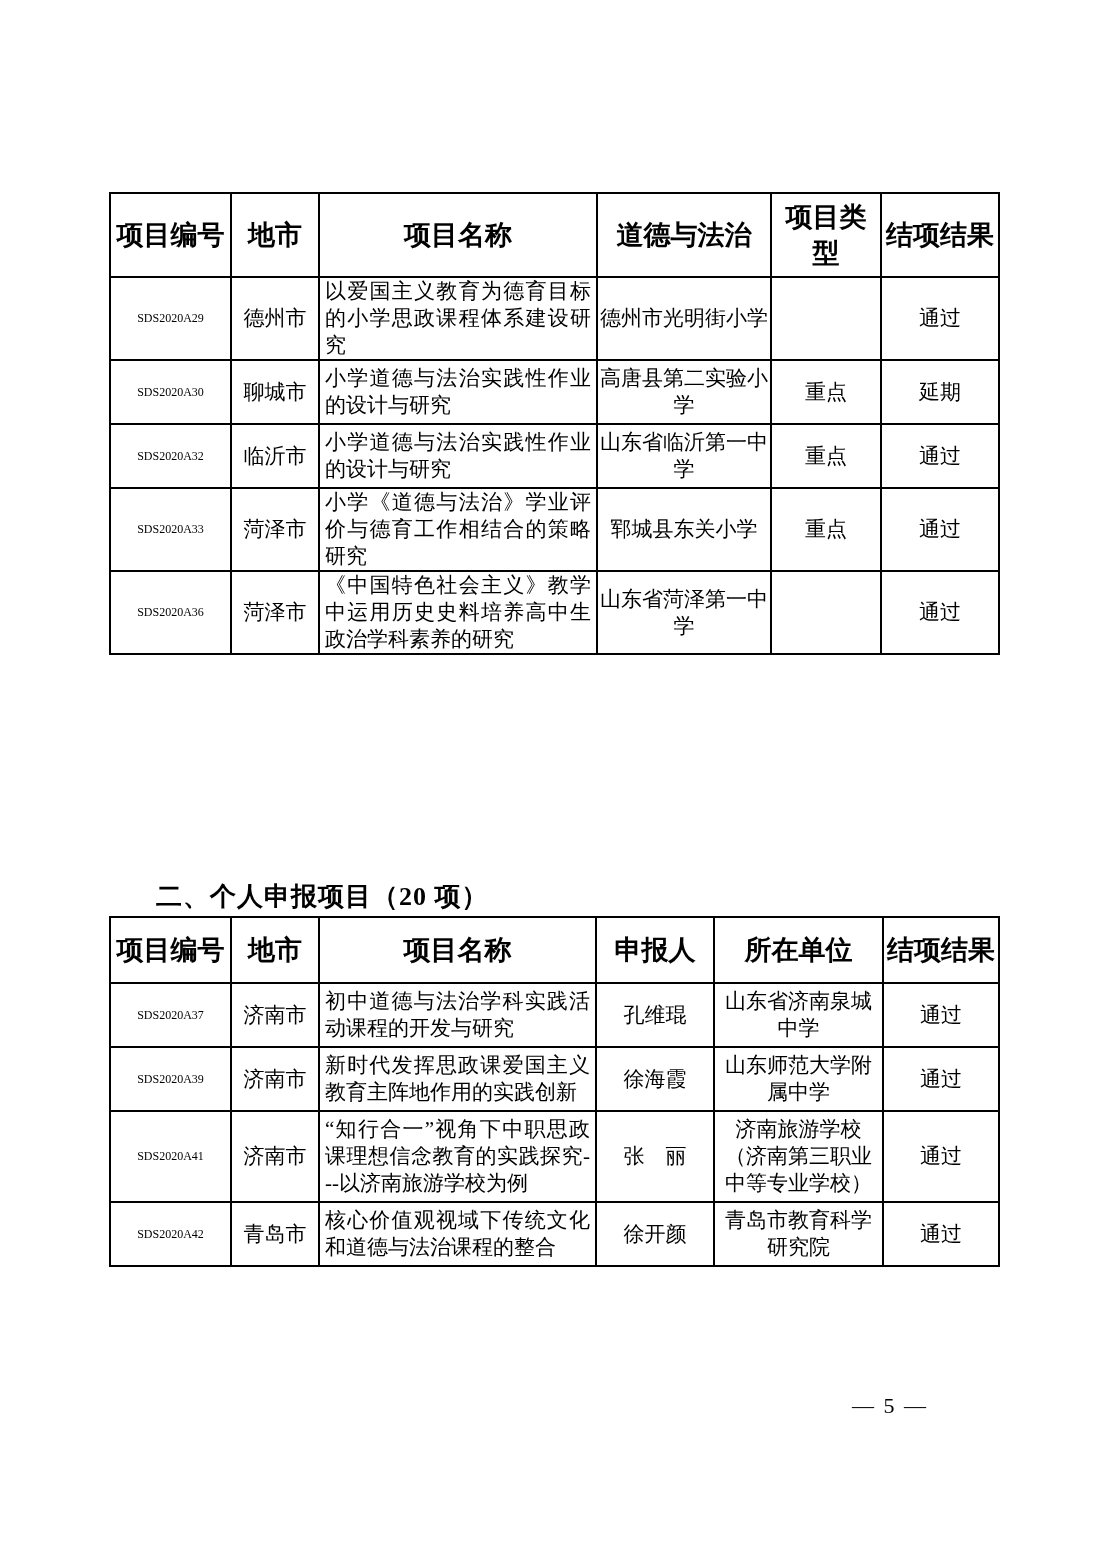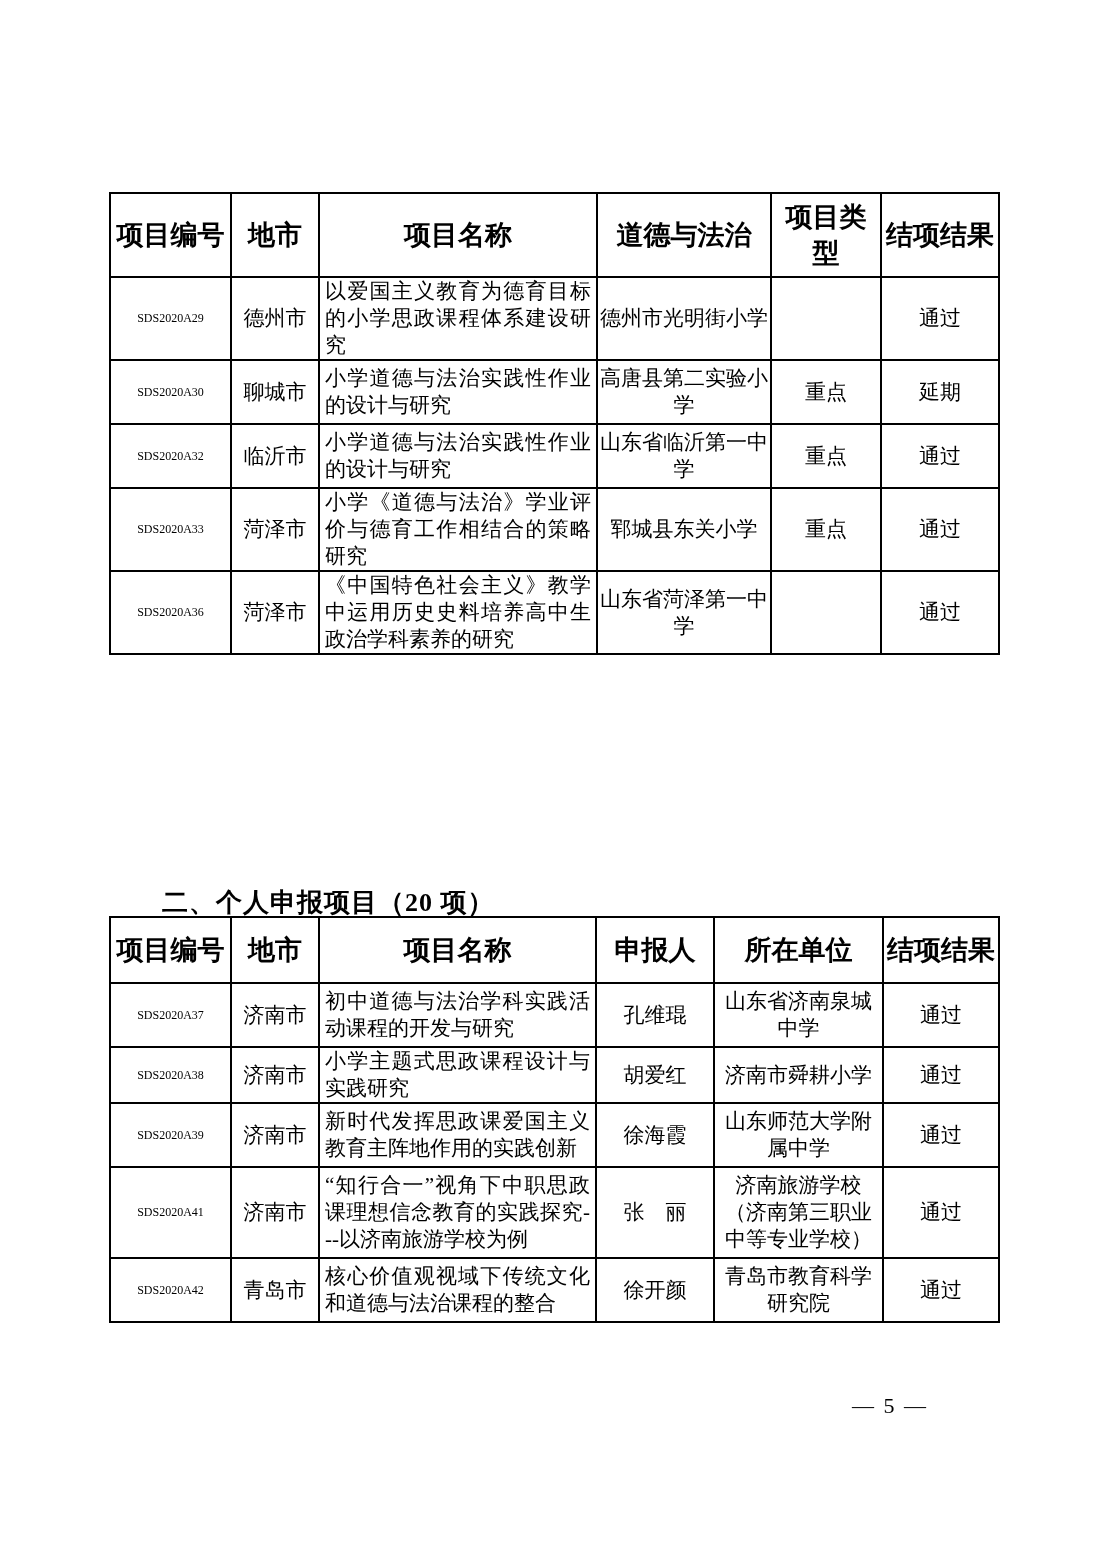--- a/index.html
+++ b/index.html
@@ -61,21 +61,21 @@
     text-align: justify;
     text-justify: inter-character;
     text-align-last: left;
     padding: 0 5px;
   }
 
   .section-title {
     position: absolute;
     left: 145px;
     top: 868px;
-    margin: 17px;
+    margin: 11px;
     font-size: 26px;
     font-weight: bold;
     letter-spacing: 1px;
     white-space: nowrap;
   }
 
   .page-number {
     position: absolute;
     left: 852px;
     top: 1393px;
@@ -176,28 +176,20 @@
     <tbody>
         <tr>
           <td class="col-code">SDS2020A37</td>
           <td class="col-city">济南市</td>
           <td class="col-name">初中道德与法治学科实践活动课程的开发与研究</td>
           <td class="col-person">孔维琨</td>
           <td class="col-unit">山东省济南泉城中学</td>
           <td class="col-result">通过</td>
         </tr>
         <tr>
-          <td class="col-code">SDS2020A38</td>
-          <td class="col-city">济南市</td>
-          <td class="col-name">小学主题式思政课程设计与实践研究</td>
-          <td class="col-person">胡爱红</td>
-          <td class="col-unit">济南市舜耕小学</td>
-          <td class="col-result">通过</td>
-        </tr>
-        <tr>
           <td class="col-code">SDS2020A39</td>
           <td class="col-city">济南市</td>
           <td class="col-name">新时代发挥思政课爱国主义教育主阵地作用的实践创新</td>
           <td class="col-person">徐海霞</td>
           <td class="col-unit">山东师范大学附属中学</td>
           <td class="col-result">通过</td>
         </tr>
         <tr>
           <td class="col-code">SDS2020A41</td>
           <td class="col-city">济南市</td>

